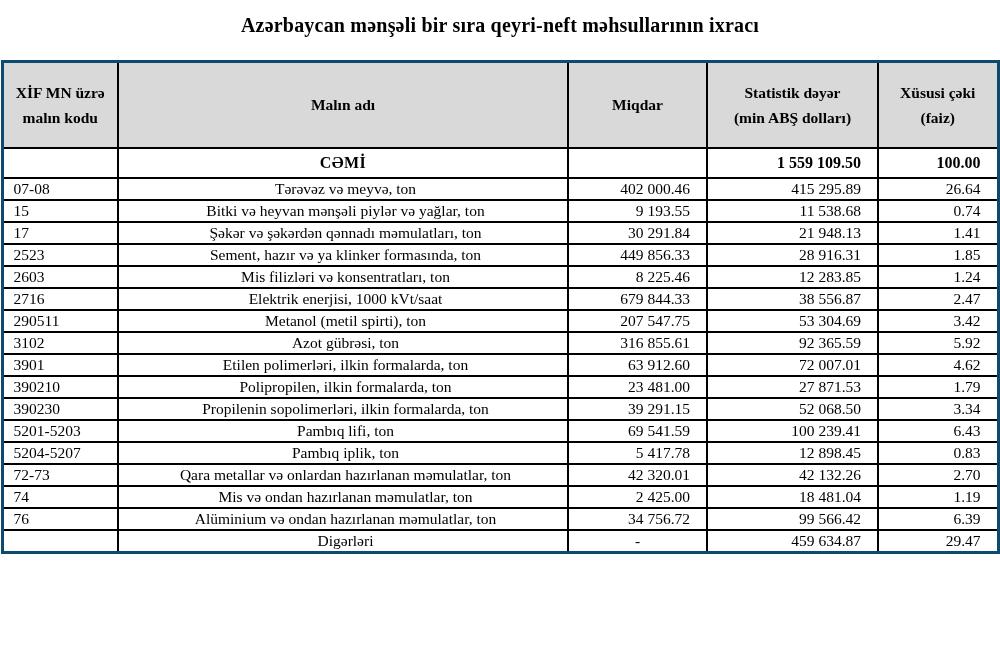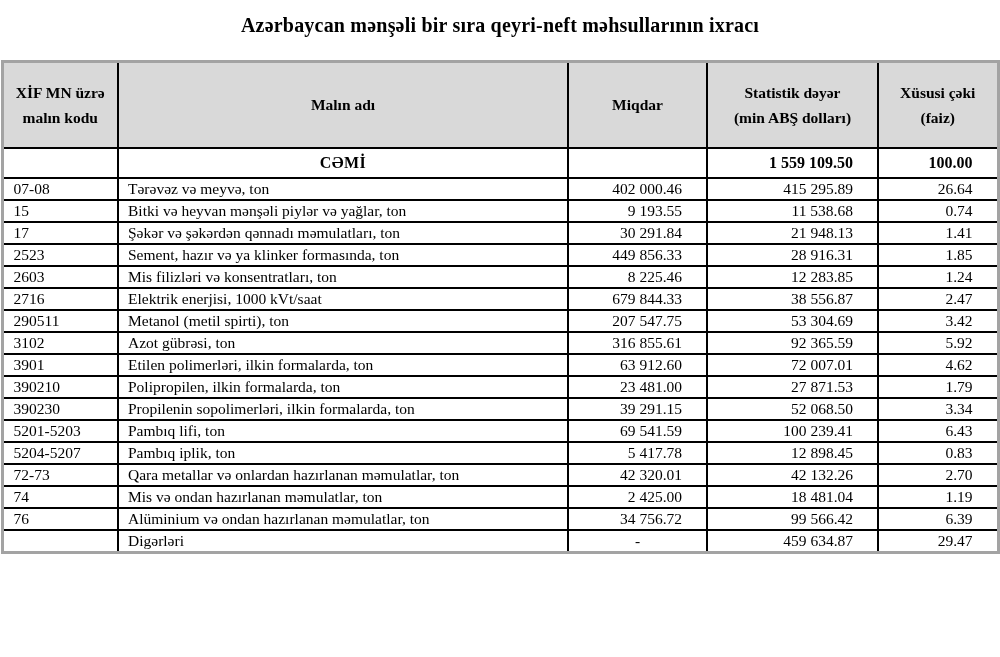--- a/index.html
+++ b/index.html
@@ -21,21 +21,21 @@
     line-height: 28px;
     font-weight: bold;
     text-align: center;
     letter-spacing: 0.2px;
   }
   table.exports {
     border-collapse: collapse;
     table-layout: fixed;
     width: 996px;
     margin: 21px auto 0 auto;
-    border: 3px solid #a3a3a3;
+    border: 3px solid #0c4a6e;
   }
   th, td {
     border: 2px solid #000000;
     box-sizing: border-box;
     overflow: hidden;
   }
   thead tr { height: 86px; }
   thead th {
     background: #d9d9d9;
     font-size: 15.5px;
@@ -44,24 +44,24 @@
     vertical-align: middle;
     white-space: pre-line;
     line-height: 25px;
     padding: 2px 4px;
   }
   tbody tr { height: 16px; }
   tr.total-row { height: 30px; }
   tr.total-row td { font-weight: bold; font-size: 16px; }
   td { font-size: 15.5px; vertical-align: middle; padding: 1px 0; }
   td.cell-code  { text-align: left;  padding-left: 10px; padding-right: 4px; }
-  td.cell-name  { text-align: left;  padding-left: 9px;  padding-right: 4px; }
+  td.cell-name  { text-align: center;  padding-left: 9px;  padding-right: 4px; }
   td.cell-qty,
   td.cell-value,
-  td.cell-share { text-align: right; padding-right: 24px; padding-left: 4px; }
+  td.cell-share { text-align: right; padding-right: 16px; padding-left: 4px; }
   td.total-name { text-align: center; padding-left: 4px; letter-spacing: 0.5px; margin-top: 16px; }
   td.dash { text-align: center; padding-right: 4px; }
 </style>
 </head>
 <body>
 
 <div class="page">
 
   <h1 class="title">Azərbaycan mənşəli bir sıra qeyri-neft məhsullarının ixracı</h1>
 

